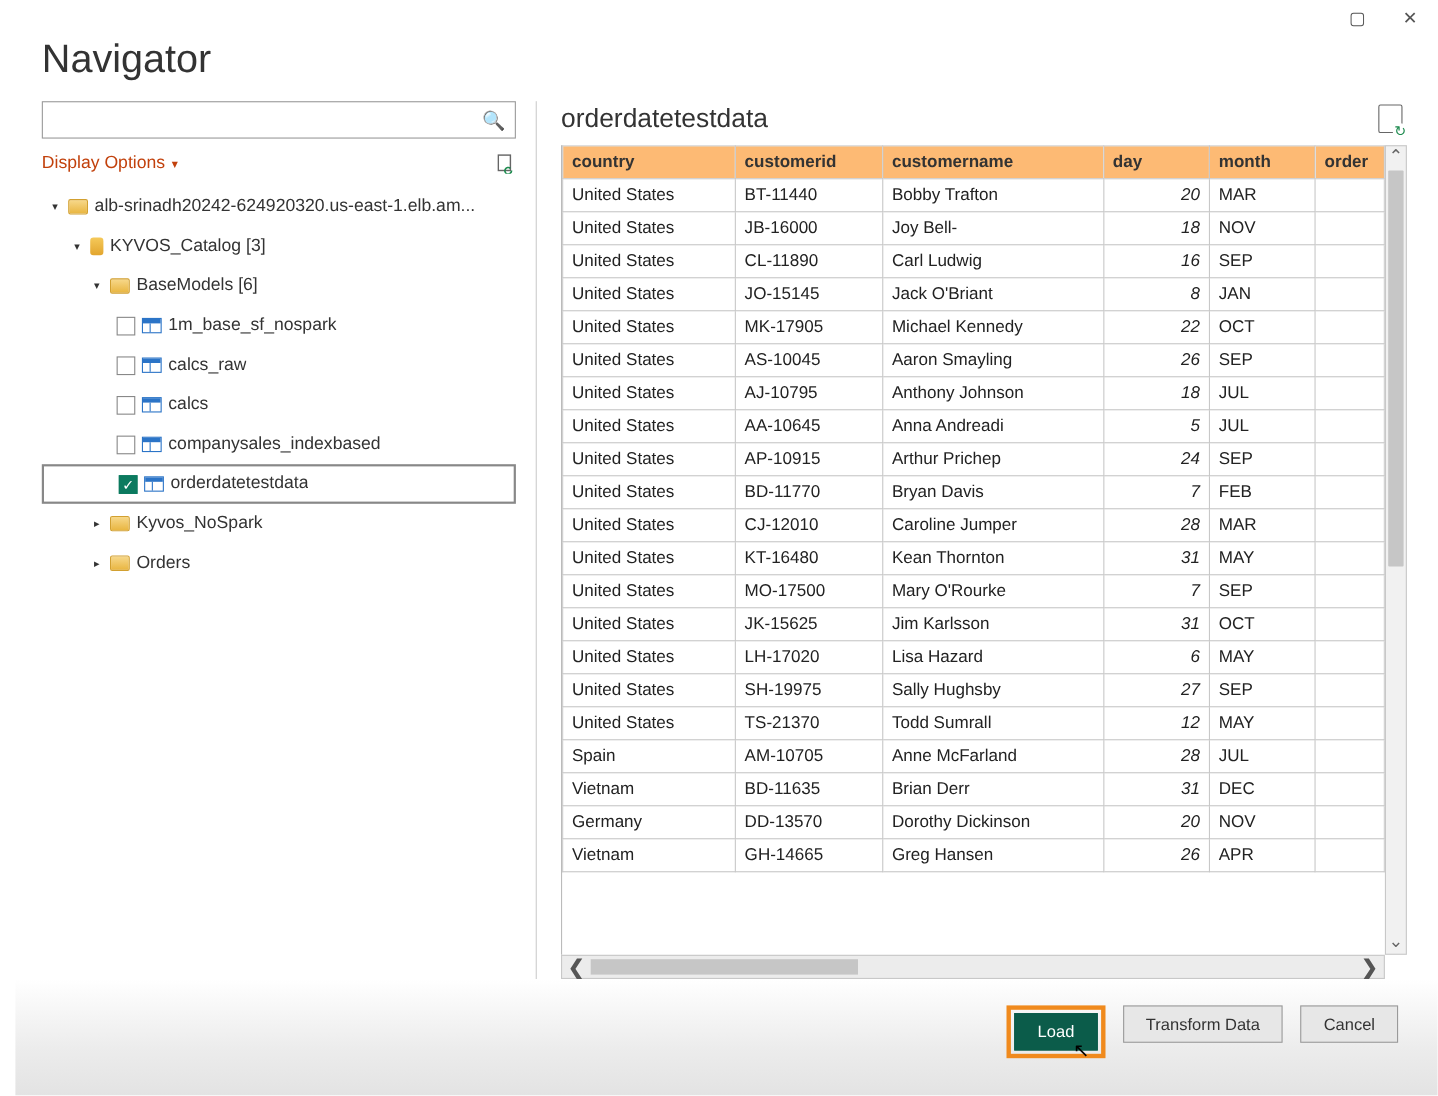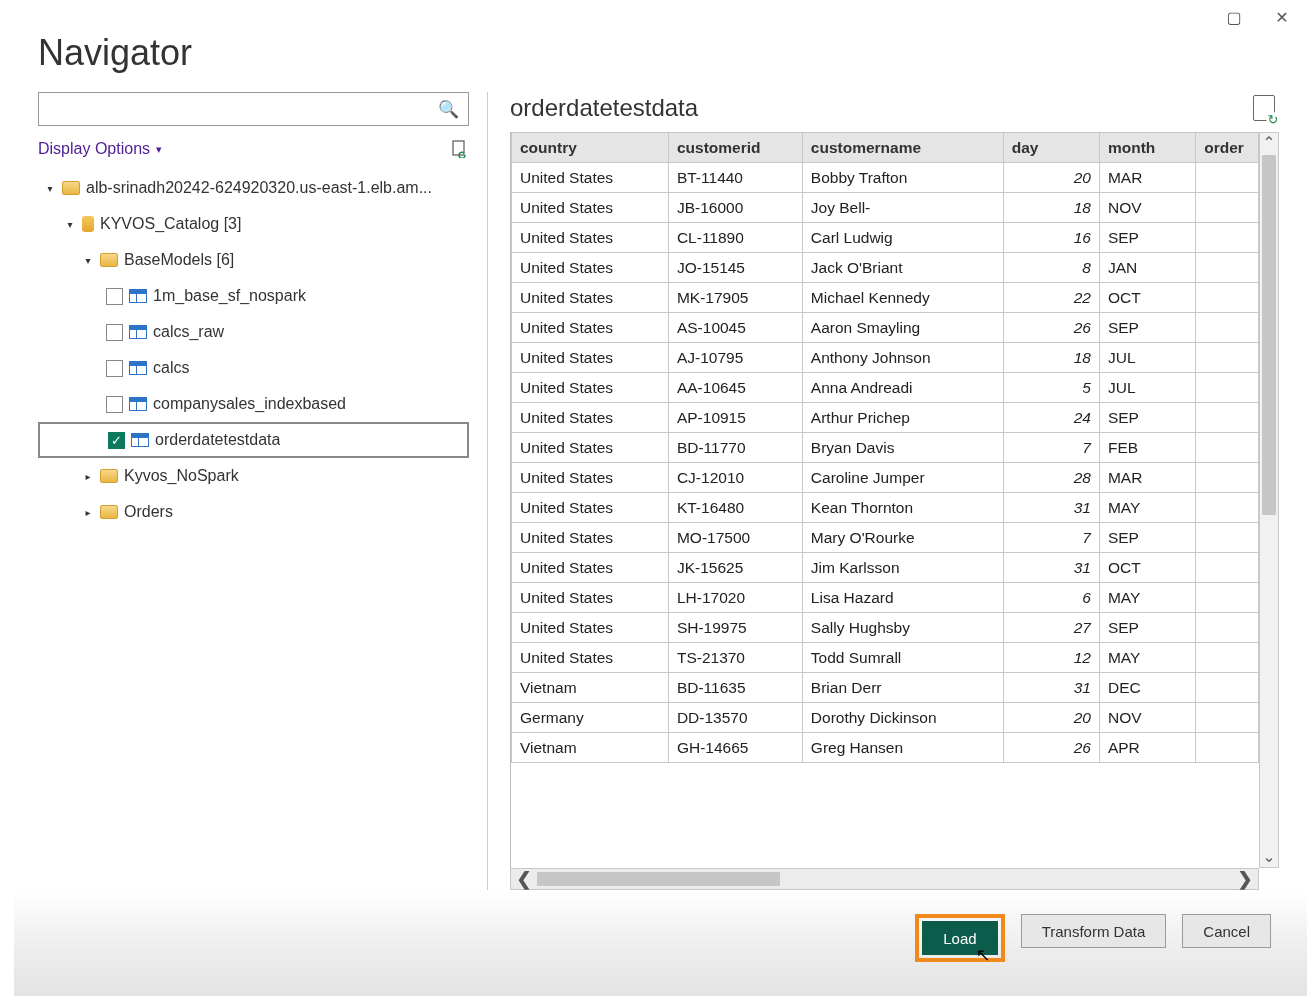--- a/index.html
+++ b/index.html
@@ -56,21 +56,21 @@
     margin-bottom: 10px;
   }
   .search-wrap input {
     flex: 1; border: none; outline: none; font-size: 15px;
     background: transparent;
   }
   .search-wrap .icon { color: #555; font-size: 17px; }
   .display-opts {
     display: flex; align-items: flex-end; justify-content: space-between;
     padding: 4px 0 12px 0;
-    color: #4c1d95; font-size: 16px;
+    color: #c2410c; font-size: 16px;
   }
   .display-opts .drop { display: flex; align-items: center; gap: 6px; cursor: pointer; }
   .refresh-small {
     width: 18px; height: 18px;
     display:inline-flex; align-items:center; justify-content:center;
     font-size: 15px; color: #555; cursor:pointer;
   }
   .tree { font-size: 16px; color: #333; }
   .tree-row {
     display: flex; align-items: center;
@@ -160,21 +160,21 @@
     table-layout: fixed;
   }
   th, td {
     border: 1px solid #c8c8c8;
     padding: 5px 8px;
     text-align: left;
     overflow: hidden; white-space: nowrap;
     height: 30px;
   }
   th {
-    background: #e5e5e5;
+    background: #fdba74;
     font-weight: 600;
     color: #333;
   }
   td.num { text-align: right; font-style: italic; }
   col.c0{width:150px;} col.c1{width:128px;} col.c2{width:192px;}
   col.c3{width:92px;} col.c4{width:92px;} col.c5{width:60px;}
   .vscroll {
     width: 20px;
     background:#f1f1f1;
     border:1px solid #c8c8c8;
@@ -477,20 +477,28 @@
               </tr>
               <tr>
                 <td>United States</td>
                 <td>TS-21370</td>
                 <td>Todd Sumrall</td>
                 <td class="num">12</td>
                 <td>MAY</td>
                 <td></td>
               </tr>
               <tr>
+                <td>Spain</td>
+                <td>AM-10705</td>
+                <td>Anne McFarland</td>
+                <td class="num">28</td>
+                <td>JUL</td>
+                <td></td>
+              </tr>
+              <tr>
                 <td>Vietnam</td>
                 <td>BD-11635</td>
                 <td>Brian Derr</td>
                 <td class="num">31</td>
                 <td>DEC</td>
                 <td></td>
               </tr>
               <tr>
                 <td>Germany</td>
                 <td>DD-13570</td>

